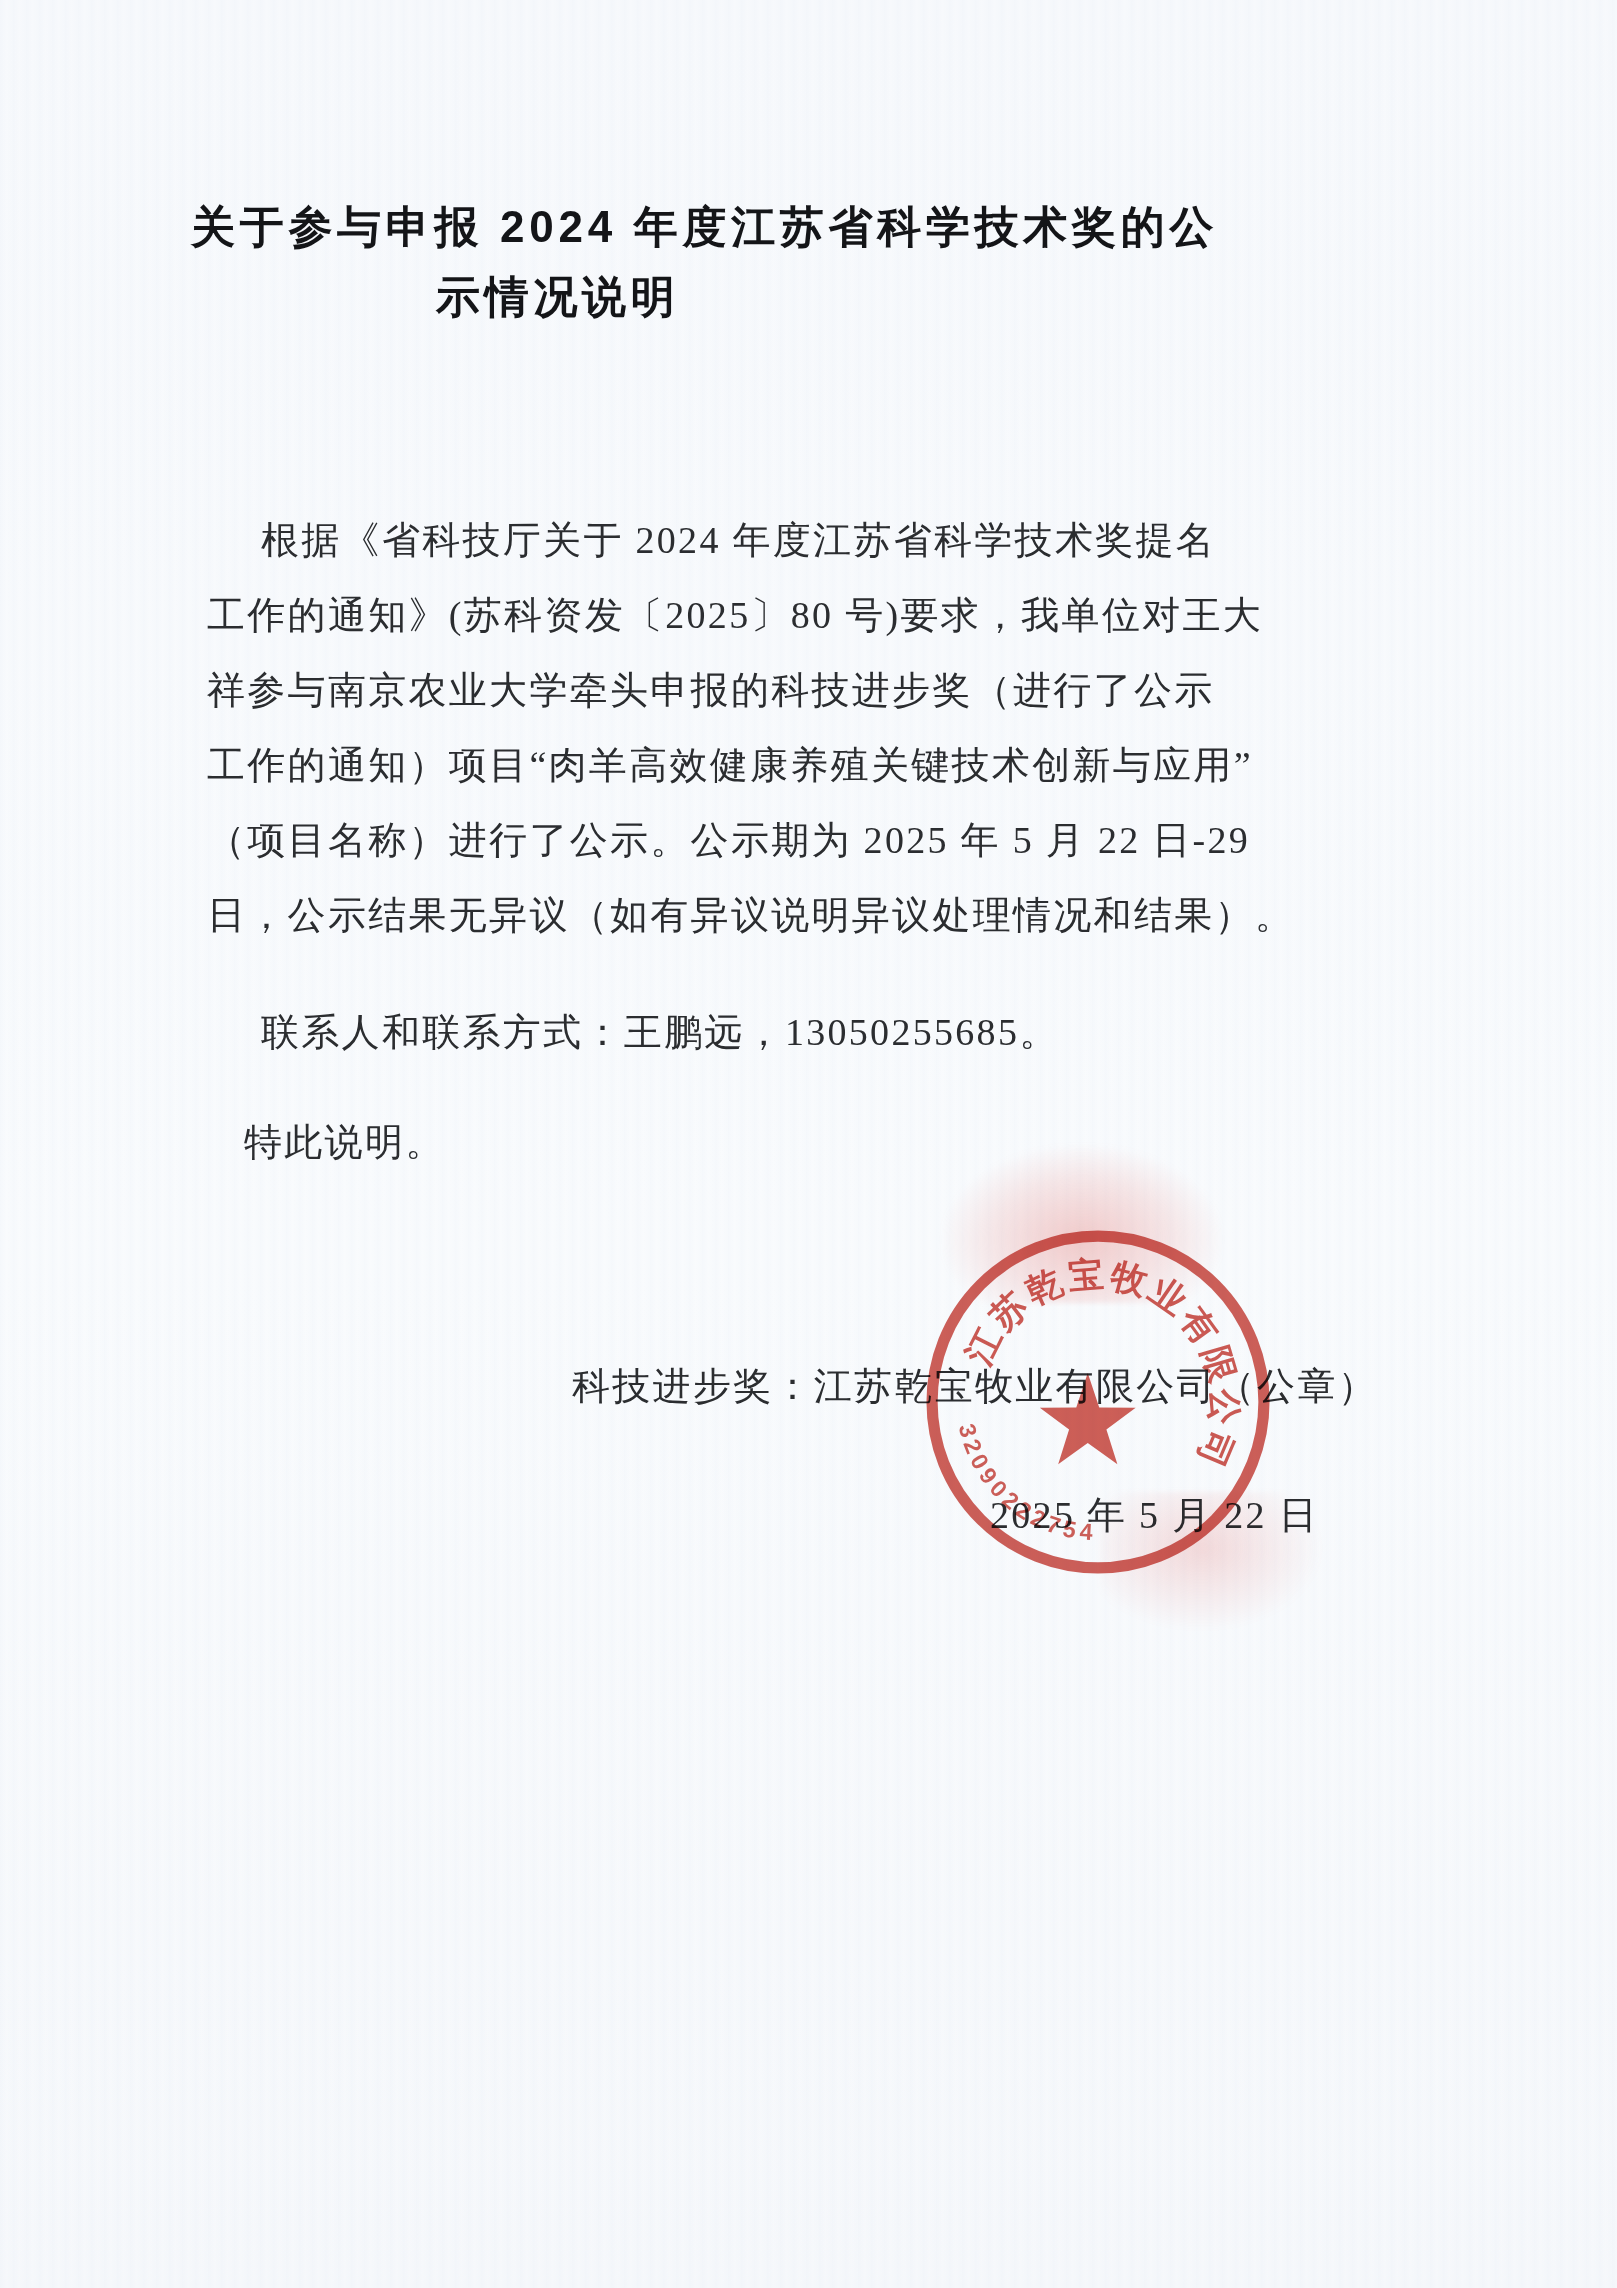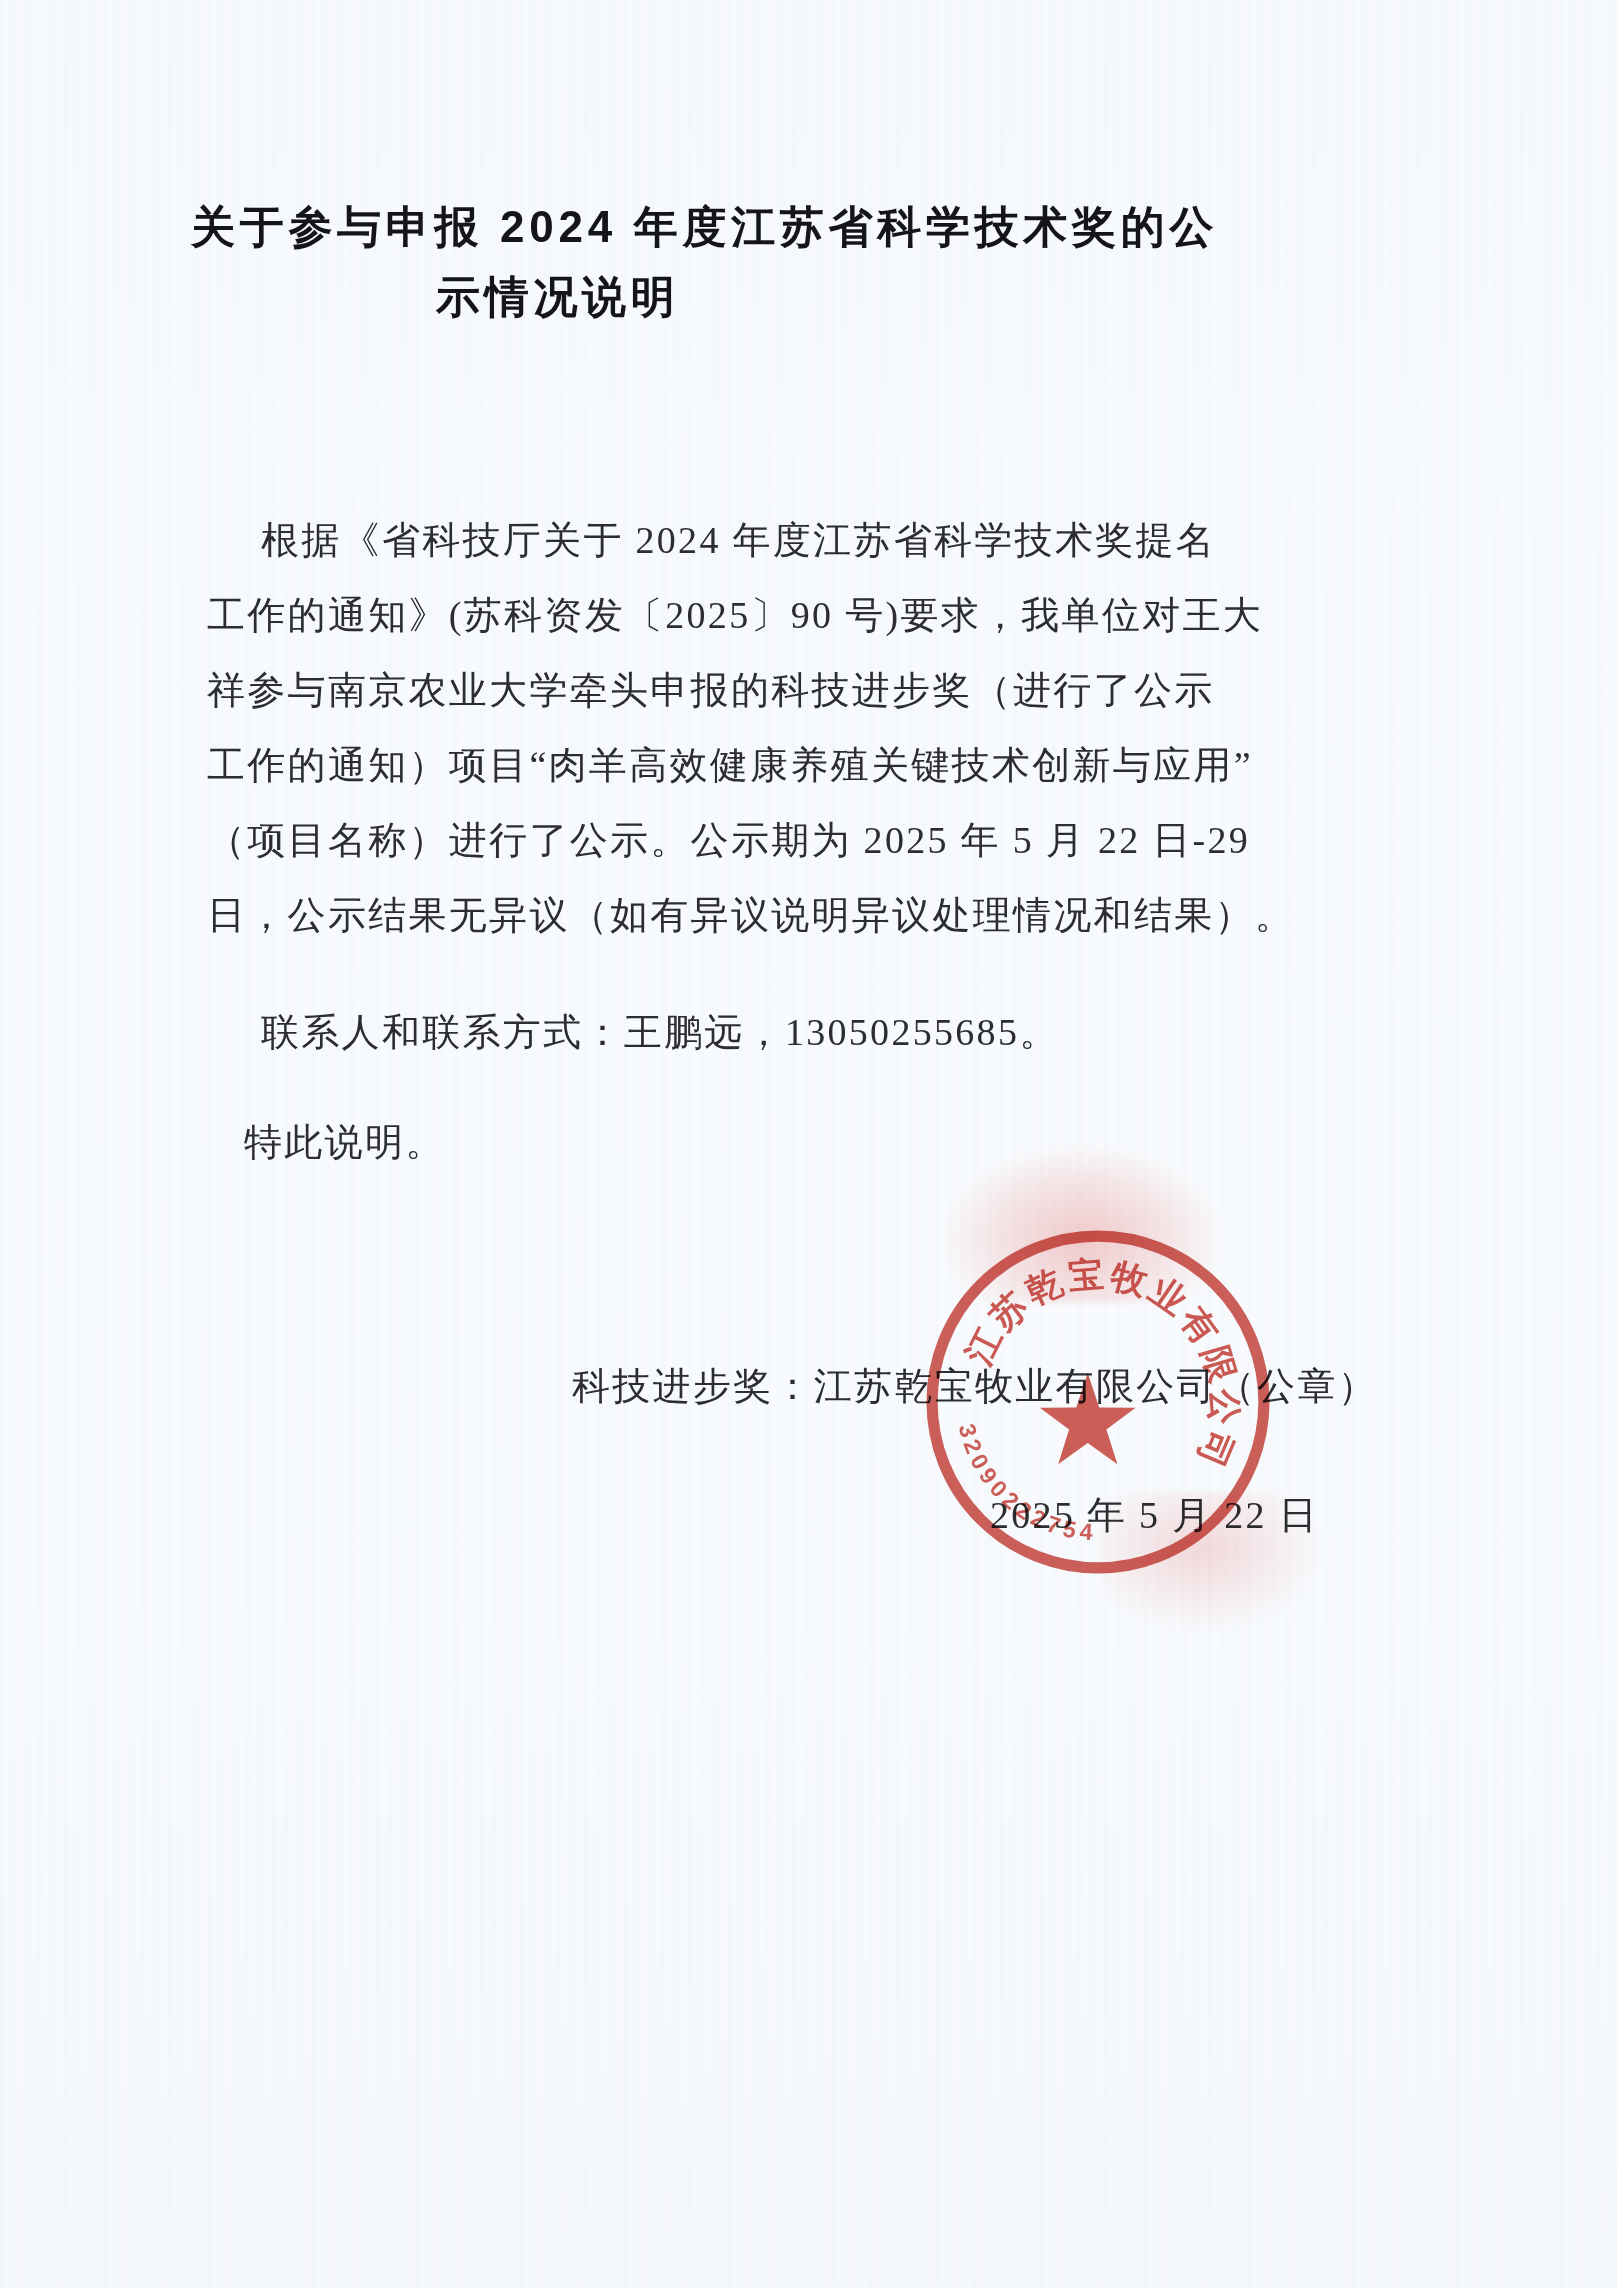--- a/index.html
+++ b/index.html
@@ -73,21 +73,21 @@
 </head>
 <body>
 
 <div class="page">
 
   <div class="title-line t1">关于参与申报 2024 年度江苏省科学技术奖的公</div>
   <div class="title-line t2">示情况说明</div>
 
   <div class="body-block">
     <div class="body-line indent">根据《省科技厅关于 2024 年度江苏省科学技术奖提名</div>
-    <div class="body-line">工作的通知》(苏科资发〔2025〕90 号)要求，我单位对王大</div>
+    <div class="body-line">工作的通知》(苏科资发〔2025〕80 号)要求，我单位对王大</div>
     <div class="body-line">祥参与南京农业大学牵头申报的科技进步奖（进行了公示</div>
     <div class="body-line">工作的通知）项目“肉羊高效健康养殖关键技术创新与应用”</div>
     <div class="body-line">（项目名称）进行了公示。公示期为 2025 年 5 月 22 日-29</div>
     <div class="body-line">日，公示结果无异议（如有异议说明异议处理情况和结果）。</div>
   </div>
 
   <div class="free-line contact">联系人和联系方式：王鹏远，13050255685。</div>
   <div class="free-line closing">特此说明。</div>
   <div class="free-line signature">科技进步奖：江苏乾宝牧业有限公司（公章）</div>
   <div class="free-line dateline">2025 年 5 月 22 日</div>

